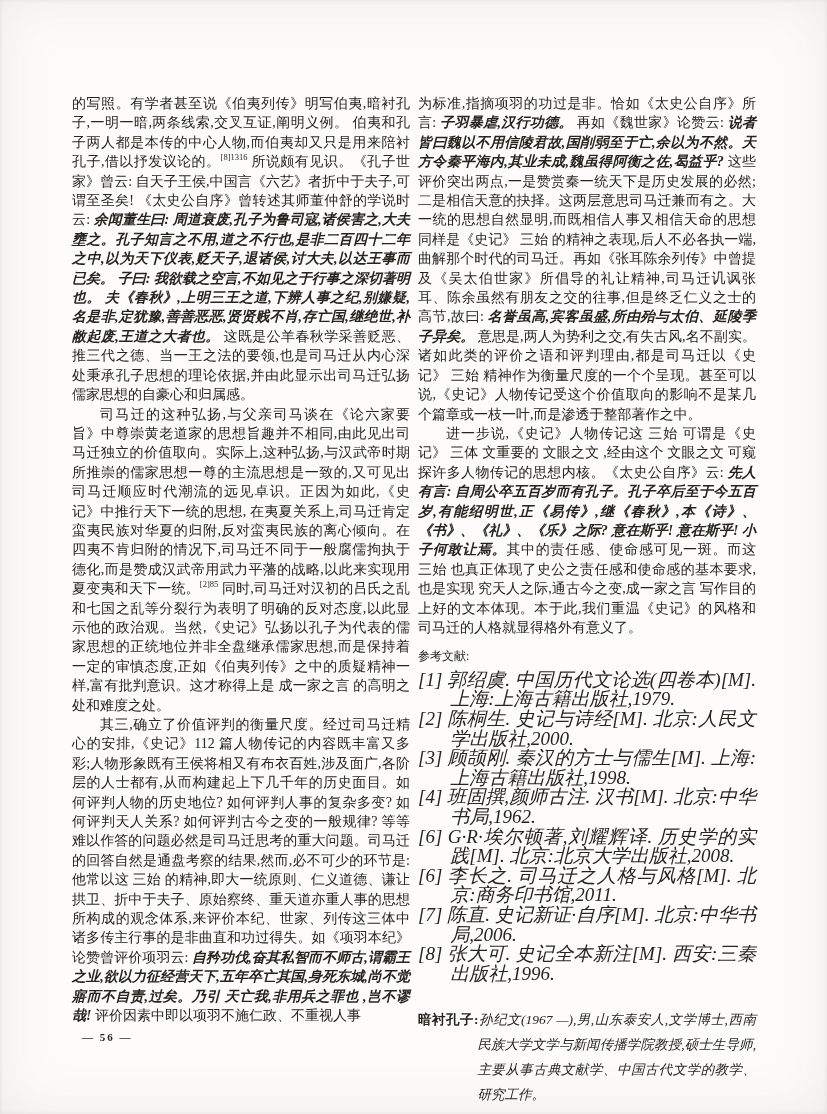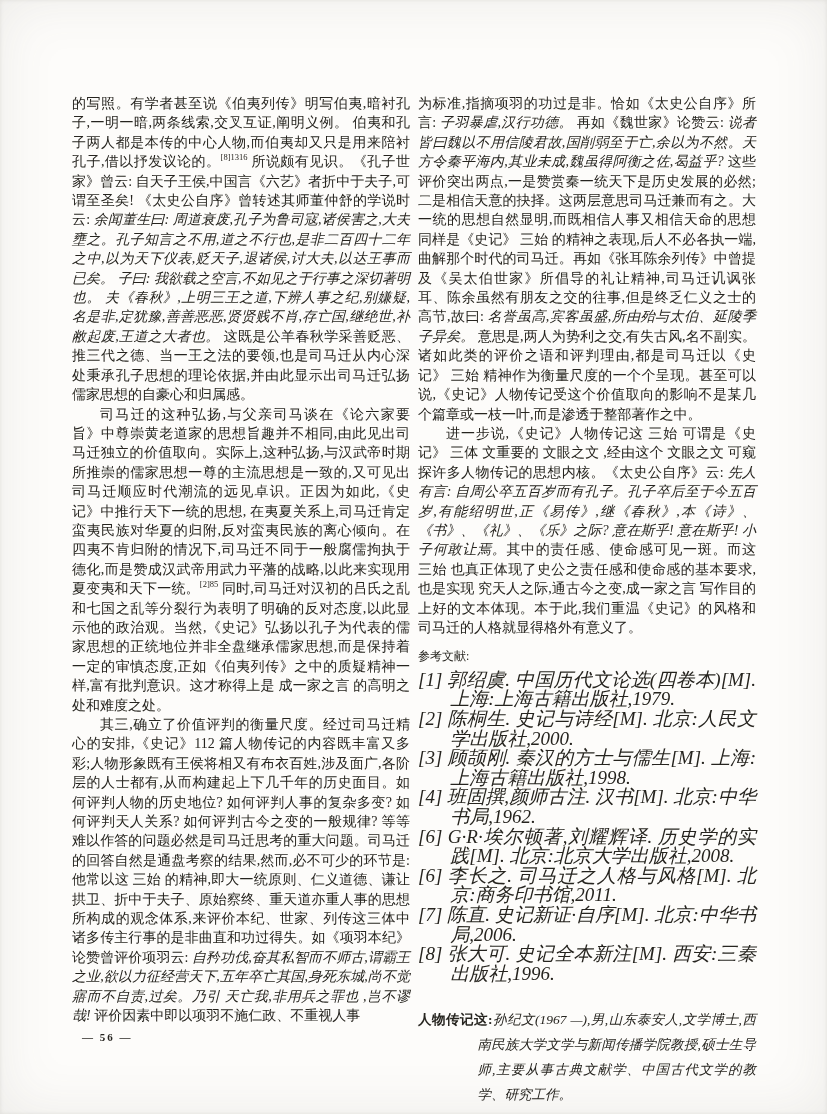--- a/index.html
+++ b/index.html
@@ -13,21 +13,21 @@
     font-family:"Liberation Serif","DejaVu Serif",serif;
     color:#26241f;
   }
   .body-wrap{
     position:absolute;left:72px;top:94px;width:688px;
     display:flex;gap:8px;
   }
   .col{width:338px;font-size:14px;line-height:19.4px;text-align:justify;word-break:break-all;}
   .para{margin:0;}
   .para.indent{text-indent:2em;}
-  .kai{font-style:italic;}
+  .kai{font-style:italic;font-weight:bold;}
   sup.cite{font-size:8.5px;line-height:0;vertical-align:super;letter-spacing:0;}
   .refs-header{margin:10px 0 3px;font-weight:normal;font-size:12px;font-style:normal;}
   .ref{margin:0;padding-left:1.7em;text-indent:-1.7em;font-style:italic;font-size:19px;line-height:19.6px;}
   .bio{margin:24px 0 0;font-style:italic;font-size:13.5px;line-height:25px;
        padding-left:4.4em;text-indent:-4.4em;}
   .bio-label{font-style:normal;font-weight:bold;}
   .editor{margin:5px 2px 0 0;text-align:center;font-style:italic;font-size:13.5px;}
   .page-num{
     position:absolute;left:82px;top:1031px;
     font-weight:bold;font-size:11px;letter-spacing:2px;
@@ -54,18 +54,18 @@
             <p class="ref">[1] 郭绍虞. 中国历代文论选(四卷本)[M]. 上海:上海古籍出版社,1979.</p>
             <p class="ref">[2] 陈桐生. 史记与诗经[M]. 北京:人民文学出版社,2000.</p>
             <p class="ref">[3] 顾颉刚. 秦汉的方士与儒生[M]. 上海:上海古籍出版社,1998.</p>
             <p class="ref">[4] 班固撰,颜师古注. 汉书[M]. 北京:中华书局,1962.</p>
             <p class="ref">[6] G·R·埃尔顿著,刘耀辉译. 历史学的实践[M]. 北京:北京大学出版社,2008.</p>
             <p class="ref">[6] 李长之. 司马迁之人格与风格[M]. 北京:商务印书馆,2011.</p>
             <p class="ref">[7] 陈直. 史记新证·自序[M]. 北京:中华书局,2006.</p>
             <p class="ref">[8] 张大可. 史记全本新注[M]. 西安:三秦出版社,1996.</p>
           </div>
       </div>
-      <p class="bio"><span class="bio-label">人物传记这:</span><span>孙纪文(1967 —),男,山东泰安人,文学博士,西南民族大学文学与新闻传播学院教授,硕士生导师,主要从事古典文献学、中国古代文学的教学、研究工作。</span></p>
+      <p class="bio"><span class="bio-label">暗衬孔子:</span><span>孙纪文(1967 —),男,山东泰安人,文学博士,西南民族大学文学与新闻传播学院教授,硕士生导师,主要从事古典文献学、中国古代文学的教学、研究工作。</span></p>
       <p class="editor">(责任编辑:李直)</p>
     </div>
   </div>
   <div class="page-num">— 56 —</div>
 </div>
 
 </body></html>

